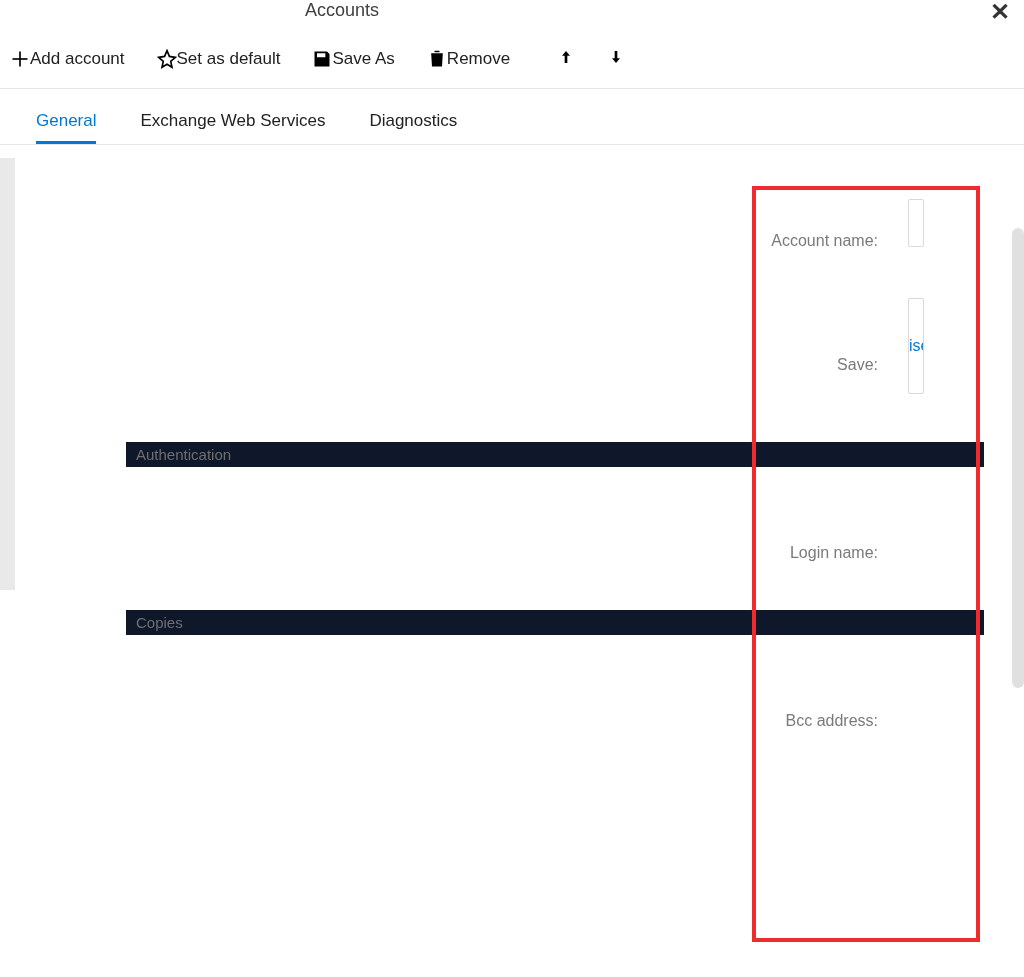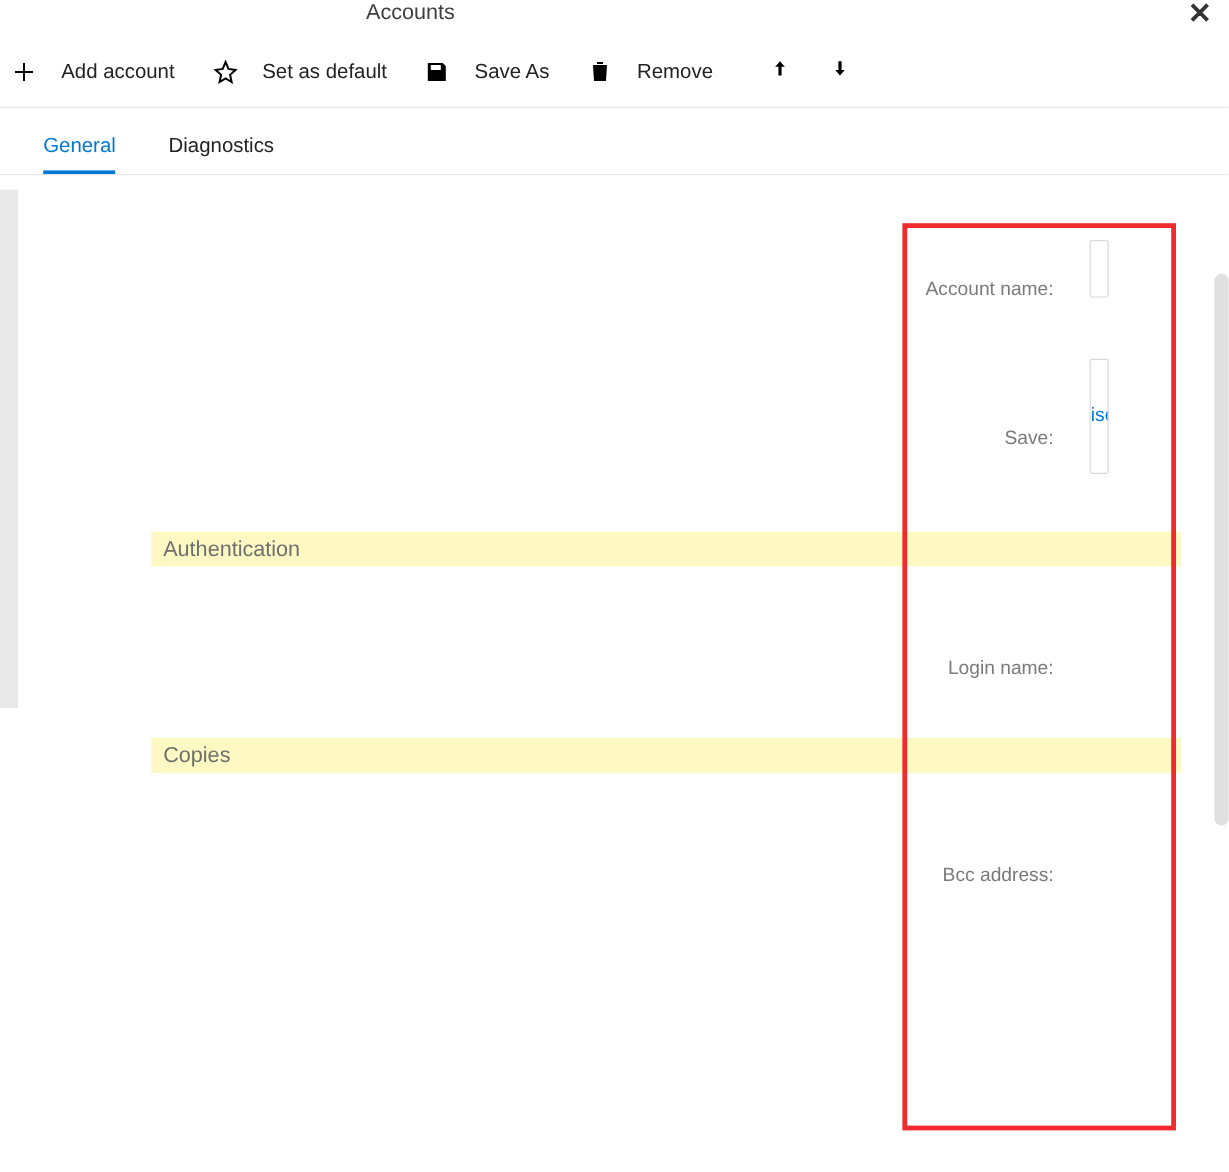--- a/index.html
+++ b/index.html
@@ -36,21 +36,21 @@
   .toolbar {
     display: flex;
     align-items: center;
     gap: 32px;
     padding: 20px 10px 18px 10px;
     border-bottom: 1px solid #e6e6e6;
   }
   .tool-btn {
     display: inline-flex;
     align-items: center;
-    gap: 21px;
+    gap: 0;
     font-size: 17px;
     color: #222;
     cursor: pointer;
     background: none;
     border: none;
   }
   .tool-btn svg { width: 20px; height: 20px; }
   .arrows { display: flex; gap: 34px; margin-left: 16px; }
   .arrows svg { width: 16px; height: 18px; }
 
@@ -122,23 +122,23 @@
     border-radius: 2px;
     background: #fff;
     overflow: hidden;
     font-size: 16px;
     color: #0078d4;
   }
   .row.email .inp { height: 96px; display:flex; align-items:center; justify-content:flex-start; padding-left:0px; }
   .row.noinp .inp { visibility: hidden; }
 
   .section-head {
-    background: #fef9c3;
+    background: #0f172a;
     color: #6f6f6f;
-    font-size: 18px;
+    font-size: 15px;
     padding: 4px 10px;
     margin: 24px 0 40px 0;
     width: calc(100% - 44px);
     margin-left: 44px;
   }
   .section-head.copies { margin-top: 28px; }
 
   .annotation-box {
     position: absolute;
     border: 4px solid #ef2b2d;
@@ -192,20 +192,21 @@
     <span>
       <svg viewBox="0 0 24 24">
           <path d="M12 21l-6-7h4V3h4v11h4z"></path>
         </svg>
     </span>
   </div>
 </div>
 
 <div class="tabbar">
   <div class="tab active">General</div>
+  <div class="tab">Exchange Web Services</div>
   <div class="tab">Diagnostics</div>
 </div>
 
 <div class="content-wrap">
   <div class="form-area">
 
     <div class="row">
       <span class="lbl">Account name:</span>
       <div class="inp"></div>
     </div>

